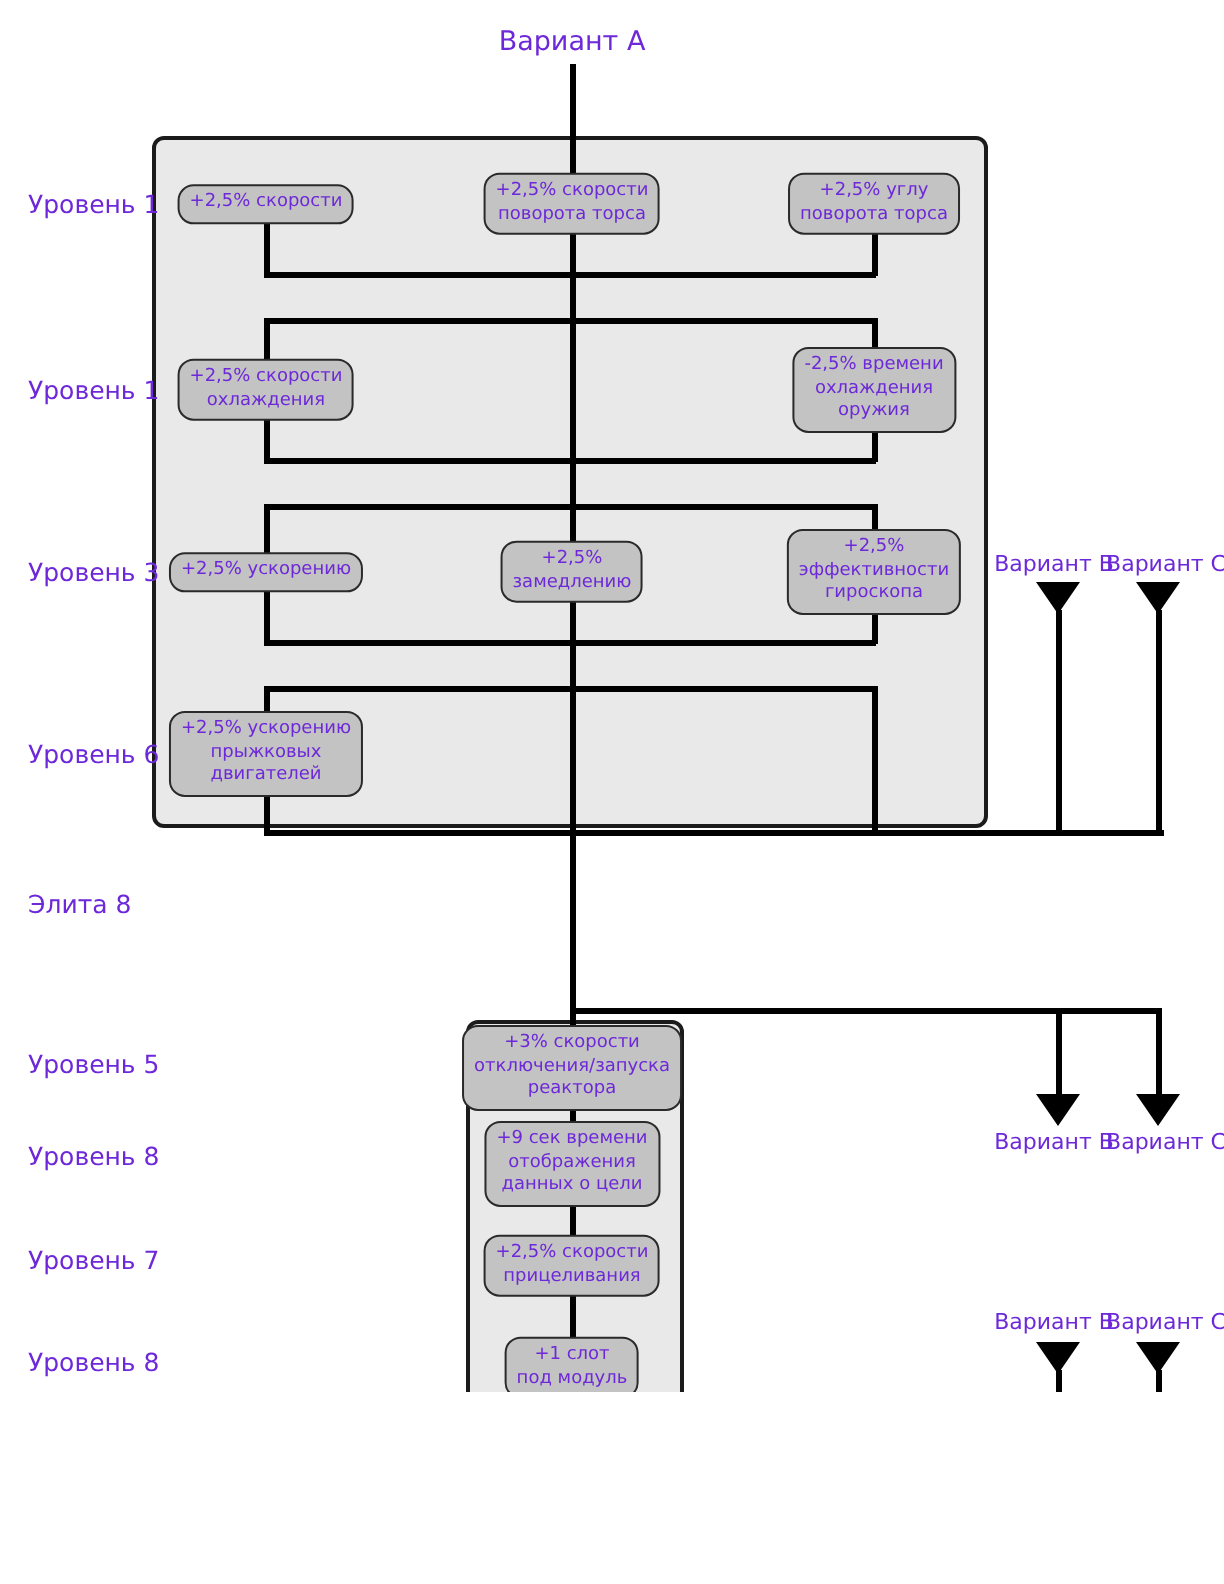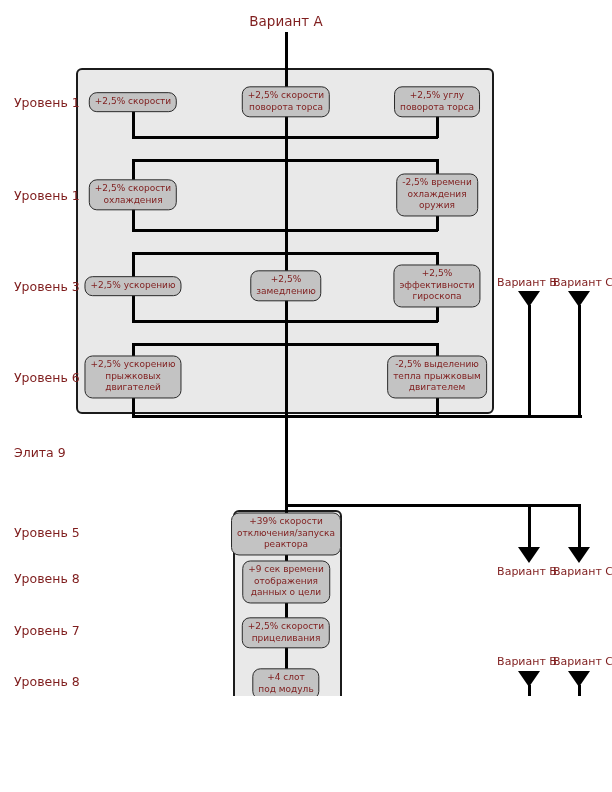--- a/index.html
+++ b/index.html
@@ -1,18 +1,18 @@
 <!DOCTYPE html>
 <html><head>
 <meta charset="utf-8">
 <style>
   html,body{margin:0;padding:0;background:#ffffff;}
   .canvas{
     position:relative;width:612px;height:696px;background:#ffffff;
-    font-family:"DejaVu Sans", sans-serif;color:#7f1d1d;overflow:hidden;
+    font-family:"DejaVu Sans", sans-serif;color:#6d28d9;overflow:hidden;
   }
   .top-label{
     position:absolute;left:286px;top:13px;transform:translateX(-50%);
     font-size:13.5px;white-space:nowrap;z-index:5;
   }
   .side-label{
     position:absolute;left:14px;transform:translateY(-50%);
     font-size:12.5px;white-space:nowrap;z-index:5;
   }
   .vlabel{
@@ -46,21 +46,21 @@
 <body>
 
 <div class="canvas">
 
   <div class="top-label">Вариант А</div>
 
   <div class="side-label" style="top:102px">Уровень 1</div>
   <div class="side-label" style="top:195px">Уровень 1</div>
   <div class="side-label" style="top:286px">Уровень 3</div>
   <div class="side-label" style="top:377px">Уровень 6</div>
-  <div class="side-label" style="top:452px">Элита 9</div>
+  <div class="side-label" style="top:452px">Элита 8</div>
   <div class="side-label" style="top:532px">Уровень 5</div>
   <div class="side-label" style="top:578px">Уровень 8</div>
   <div class="side-label" style="top:630px">Уровень 7</div>
   <div class="side-label" style="top:681px">Уровень 8</div>
   <div class="side-label" style="top:735px">Элита 2</div>
 
   <div class="container main"></div>
   <div class="container lower"></div>
 
   <div class="vline" style="left:284.5px;top:32px;height:690px"></div>
@@ -122,31 +122,28 @@
   <div class="node" style="left:133px;top:286px">+2,5% ускорению</div>
   <div class="node" style="left:286px;top:286px">+2,5%
 замедлению</div>
   <div class="node" style="left:437px;top:286px">+2,5%
 эффективности
 гироскопа</div>
 
   <div class="node" style="left:133px;top:377px">+2,5% ускорению
 прыжковых
 двигателей</div>
-  <div class="node" style="left:437px;top:377px">-2,5% выделению
-тепла прыжковым
-двигателем</div>
 
 
-  <div class="node" style="left:286px;top:534px">+39% скорости
+  <div class="node" style="left:286px;top:534px">+3% скорости
 отключения/запуска
 реактора</div>
   <div class="node" style="left:286px;top:582px">+9 сек времени
 отображения
 данных о цели</div>
   <div class="node" style="left:286px;top:633px">+2,5% скорости
 прицеливания</div>
-  <div class="node" style="left:286px;top:684px">+4 слот
+  <div class="node" style="left:286px;top:684px">+1 слот
 под модуль</div>
 
   <div class="node elite2" style="left:286px;top:735px">Элита II</div>
 
 </div>
 
 </body></html>

